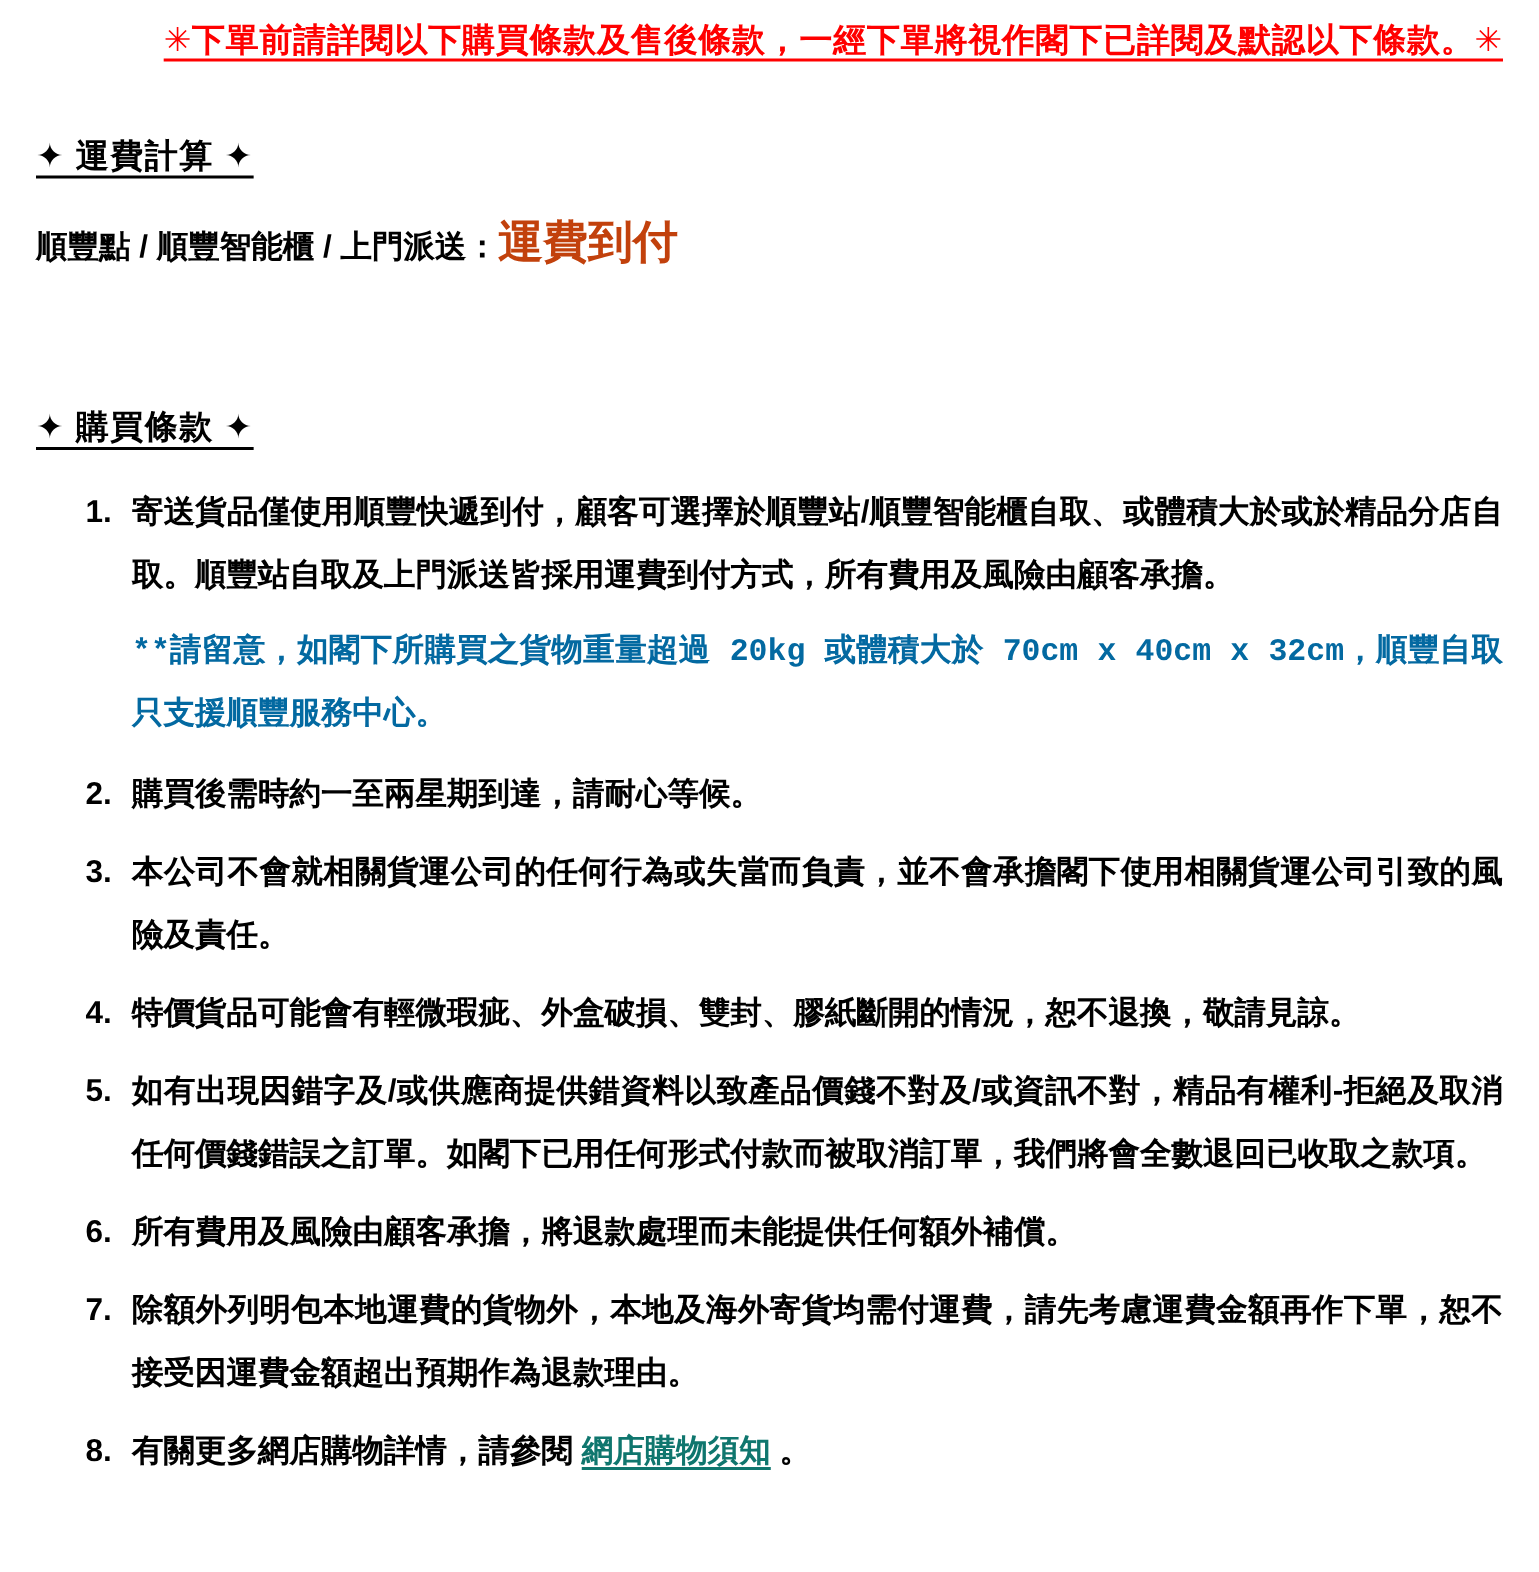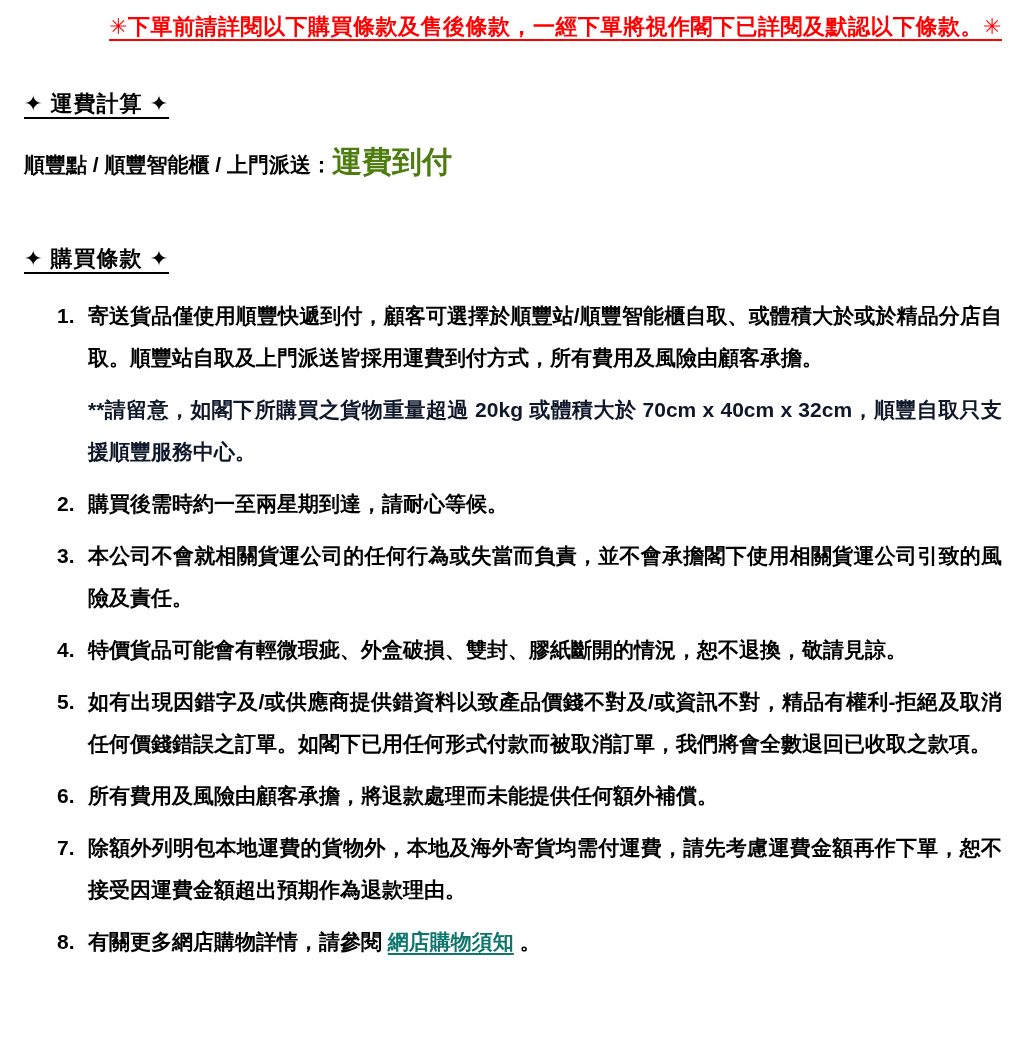--- a/index.html
+++ b/index.html
@@ -37,51 +37,52 @@
     text-underline-offset: 6px;
     letter-spacing: 1px;
   }
   .ship-line {
     margin-top: 21px;
     font-size: 21px;
     line-height: 44px;
     white-space: nowrap;
   }
   .ship-value {
-    color: #4d7c0f;
+    color: #c2410c;
     font-size: 30px;
   }
   .pickup-line {
     margin-top: 6px;
     font-size: 21px;
     line-height: 32px;
   }
   .terms-heading-gap {
-    margin-top: 57px;
+    margin-top: 83px;
   }
   .terms-list {
     margin-top: 21px;
   }
   .term-item {
     position: relative;
     padding-left: 64px;
     font-size: 21px;
     line-height: 42px;
     margin-bottom: 10px;
     text-align: justify;
   }
   .term-number {
     position: absolute;
     left: 33px;
     top: 0;
     line-height: 42px;
   }
   .term-note {
-    color: #0f172a;
+    color: #0369a1;
     margin-top: 10px;
+    font-family: Liberation Mono, monospace;
   }
   .u {
     text-decoration-thickness: 2px;
     text-underline-offset: 5px;
   }
   a.link {
     color: #0f766e;
     text-decoration: underline;
     text-decoration-thickness: 2px;
     text-underline-offset: 4px;

